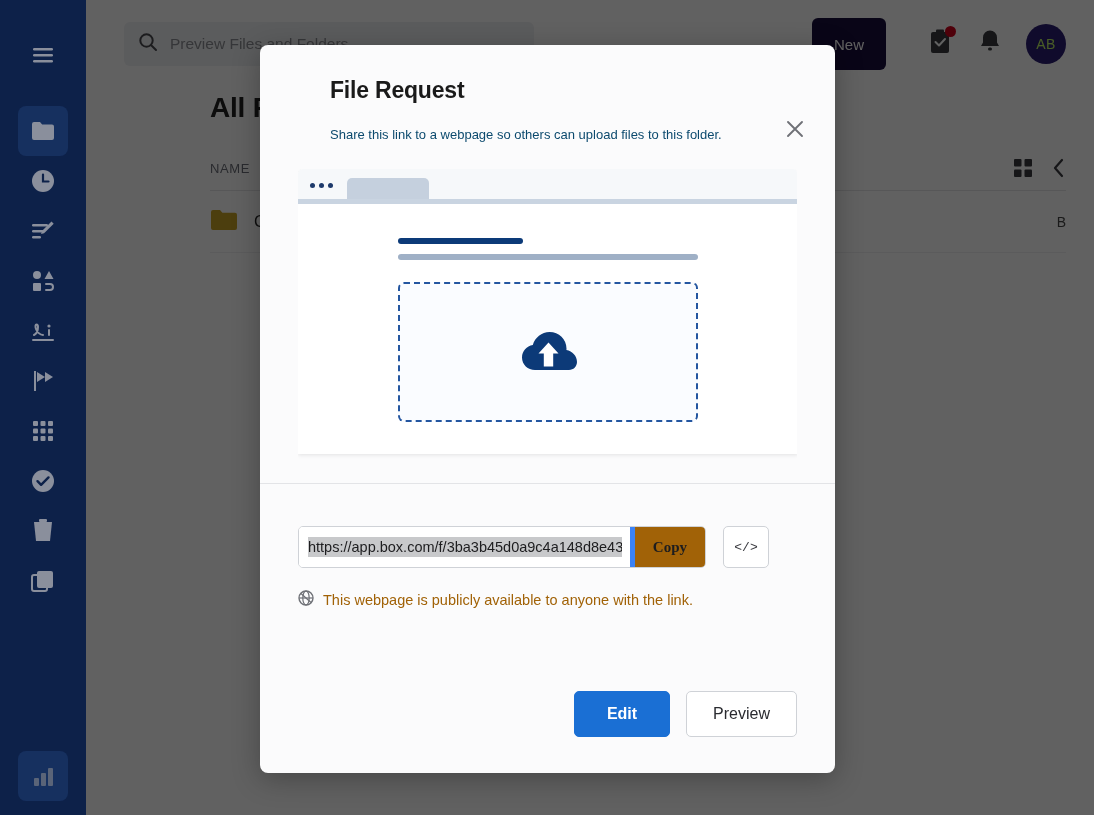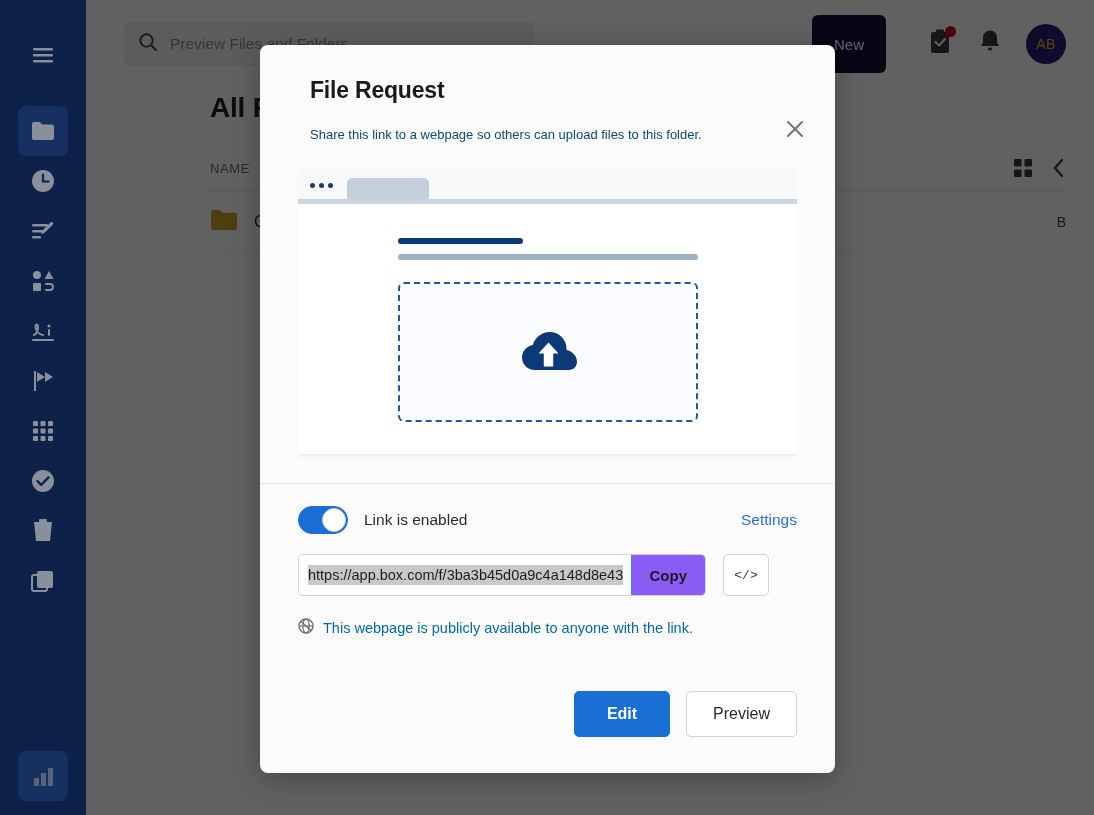--- a/index.html
+++ b/index.html
@@ -89,21 +89,21 @@
   .searchbox .ph {
     color: #8d8f95;
     font-size: 15.5px;
   }
   .topbar-spacer { flex: 1; }
   .purple-btn {
     background: #1a0f3d;
     color: #fff;
     border: none;
     border-radius: 6px;
-    height: 58px;
+    height: 52px;
     padding: 0 22px;
     font-size: 15px;
     font-family: "Liberation Sans", sans-serif;
     margin-right: 26px;
   }
   .top-icon {
     width: 44px;
     height: 44px;
     display: flex;
     align-items: center;
@@ -115,21 +115,21 @@
     position: absolute;
     width: 11px; height: 11px;
     border-radius: 50%;
     background: #d0021b;
     top: 4px; right: 6px;
   }
   .avatar {
     width: 40px; height: 40px;
     border-radius: 50%;
     background: #2c1e73;
-    color: #eab308;
+    color: #bef264;
     display: flex;
     align-items: center;
     justify-content: center;
     font-size: 14px;
     letter-spacing: 0.5px;
     margin-left: 14px;
   }
 
   .page-head {
     padding: 4px 28px 0 124px;
@@ -206,21 +206,22 @@
     right: 24px;
     width: 32px; height: 32px;
     display: flex;
     align-items: center;
     justify-content: center;
     border: none;
     background: transparent;
     cursor: pointer;
   }
   .modal-head {
-    padding: 32px 38px 0 50px;
+    padding: 32px 38px 0 38px;
+    margin-left: 32px;
   }
   .modal-title {
     font-size: 23px;
     font-weight: bold;
     color: #1a1a1a;
     letter-spacing: -0.2px;
   }
   .modal-sub {
     margin-top: 18px;
     font-size: 13px;
@@ -379,27 +380,27 @@
     align-items: center;
   }
   .url-sel {
     background: #c8c9cb;
     padding: 2px 0;
     white-space: nowrap;
     overflow: hidden;
   }
   .copy-btn {
     border: none;
-    border-left: 1px solid #3b82f6;
-    background: #8b5cf6;
+    border-left: 5px solid #3b82f6;
+    background: #a16207;
     font-size: 15px;
     font-weight: bold;
     color: #1d1d1f;
     padding: 0 18px;
-    font-family: Liberation Sans, sans-serif;
+    font-family: Liberation Serif, serif;
     cursor: pointer;
   }
   .embed-btn {
     width: 46px;
     height: 42px;
     border: 1px solid #cfd2d7;
     border-radius: 5px;
     background: #fff;
     color: #3a3b40;
     font-size: 13px;
@@ -411,21 +412,21 @@
   }
 
   .visibility-row {
     margin-top: 22px;
     display: flex;
     align-items: center;
     gap: 9px;
   }
   .visibility-text {
     font-size: 14.5px;
-    color: #0369a1;
+    color: #a16207;
   }
 
   .modal-footer {
     margin-top: auto;
     padding: 0 38px 36px 38px;
     display: flex;
     justify-content: flex-end;
     gap: 16px;
   }
   .btn {
@@ -699,28 +700,20 @@
               </svg>
             </span>
           </div>
         </div>
       </div>
     </div>
 
     <div class="modal-divider"></div>
 
     <div class="link-section">
-      <div class="toggle-row">
-        <div class="toggle">
-          <span class="knob"></span>
-        </div>
-        <span class="toggle-label">Link is enabled</span>
-        <span class="toggle-spacer"></span>
-        <span class="settings-link">Settings</span>
-      </div>
 
       <div class="url-row">
         <div class="url-group">
           <div class="url-input">
             <span class="url-sel">https://app.box.com/f/3ba3b45d0a9c4a148d8e43</span>
           </div>
           <button class="copy-btn">Copy</button>
         </div>
         <button class="embed-btn">
           <span>&lt;/&gt;</span>

